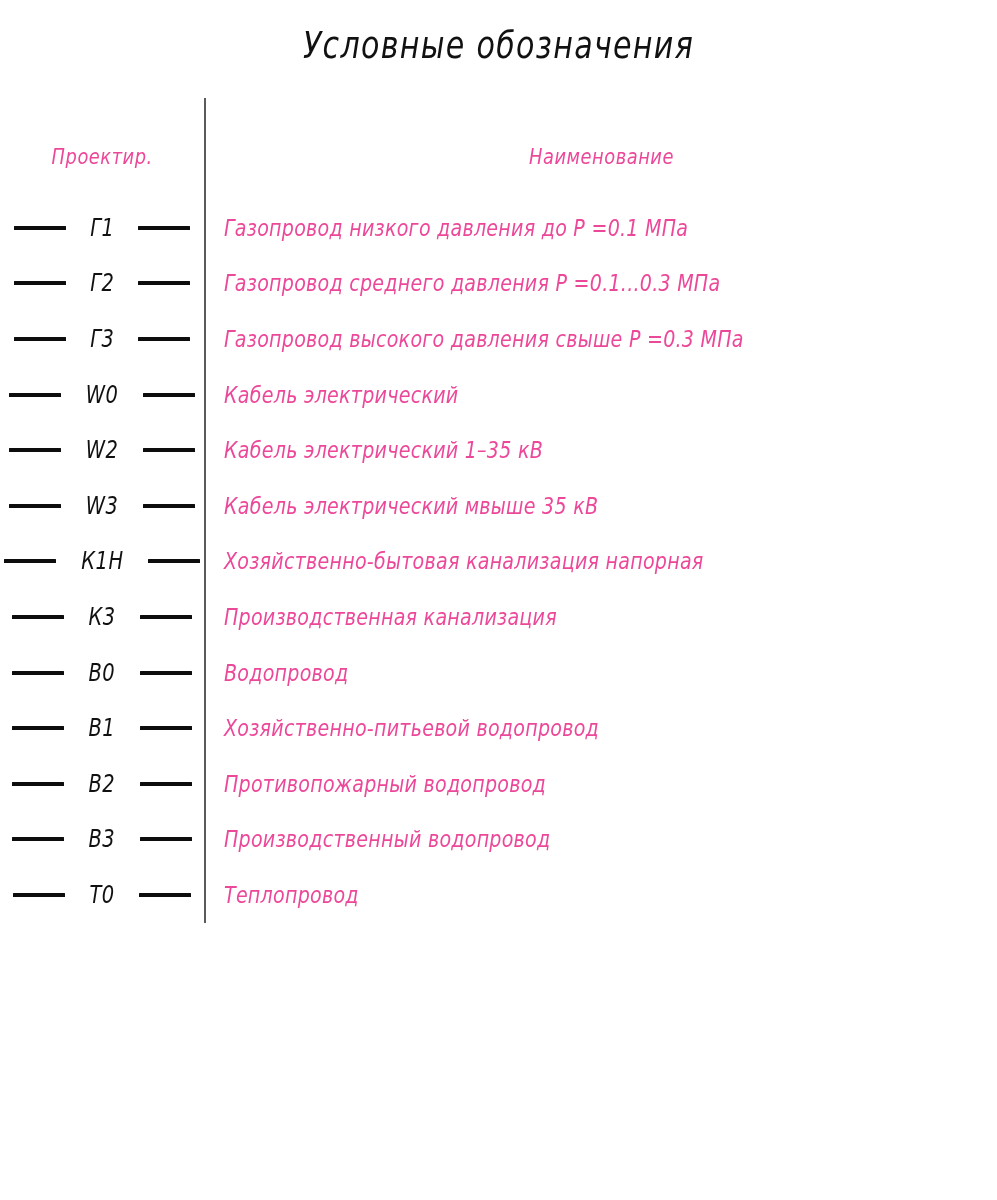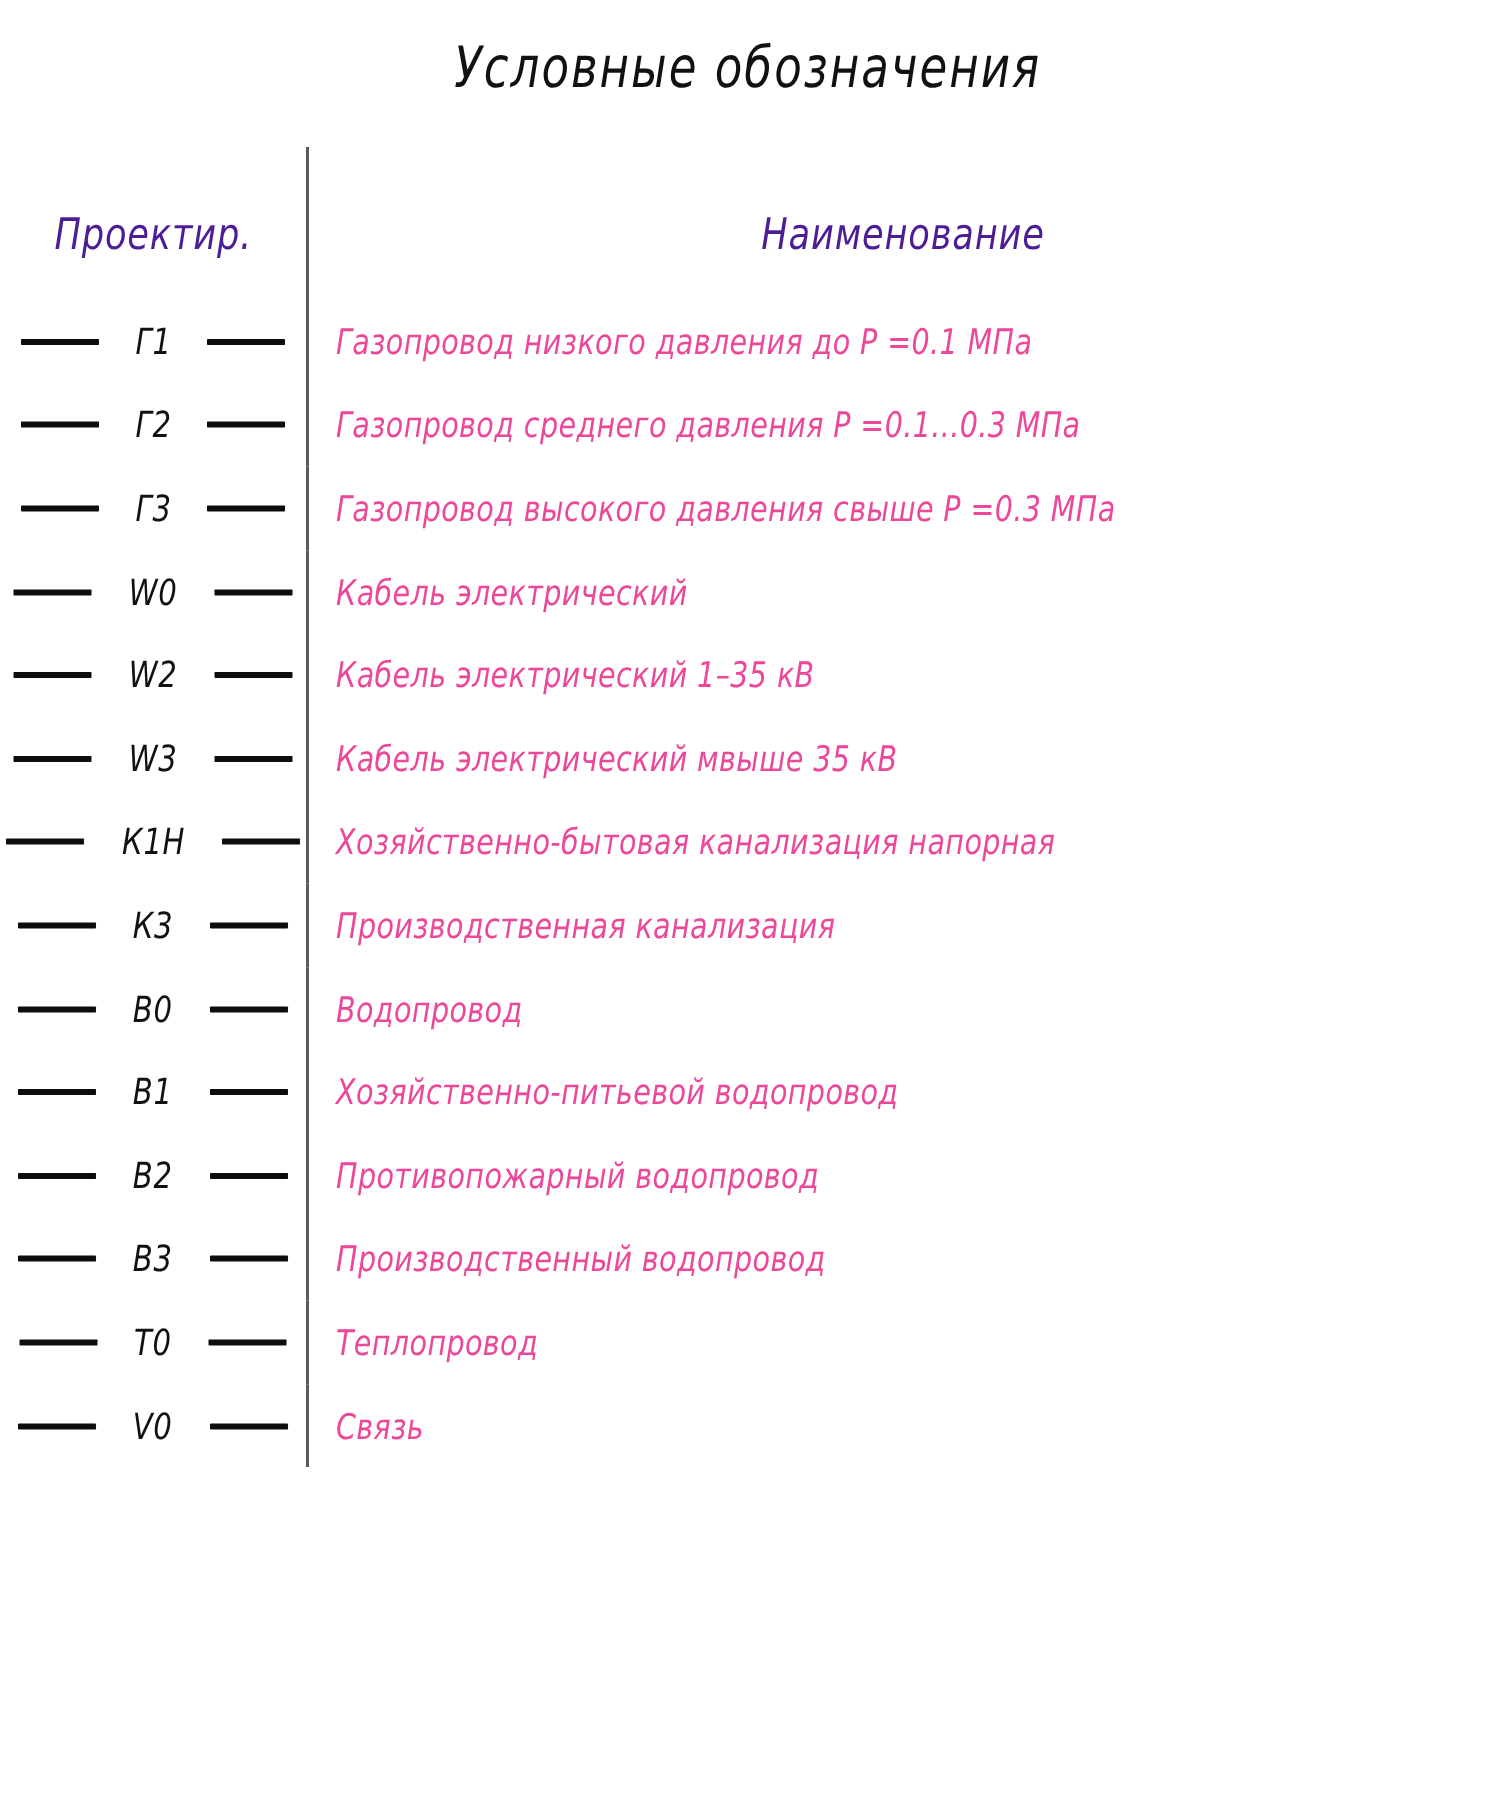--- a/index.html
+++ b/index.html
@@ -65,23 +65,23 @@
 
   
   thead tr {
     height: 102px;
   }
   thead th {
     border-top: 2px solid #5b5b5b;
     border-bottom: 2px solid #5b5b5b;
     font-weight: 400;
     font-style: italic;
-    font-size: 29px;
+    font-size: 22px;
     letter-spacing: 0.6px;
-    color: #4c1d95;
+    color: #ec4899;
   }
   thead th.h-sym {
     border-right: 2px solid #5b5b5b;
     text-align: center;
     padding-top: 14px;
   }
   thead th.h-name {
     text-align: center;
     padding-top: 14px;
   }
@@ -293,26 +293,16 @@
         <tr>
           <td class="sym">
             <div class="sym-wrap">
               <span class="dash d-left"></span>
               <span class="sym-code">Т0</span>
               <span class="dash d-right"></span>
             </div>
           </td>
           <td class="name"><span class="name-text">Теплопровод</span></td>
         </tr>
-        <tr>
-          <td class="sym">
-            <div class="sym-wrap">
-              <span class="dash d-left"></span>
-              <span class="sym-code">V0</span>
-              <span class="dash d-right"></span>
-            </div>
-          </td>
-          <td class="name"><span class="name-text">Связь</span></td>
-        </tr>
       </tbody>
   </table>
 
 </div>
 
 </body></html>

